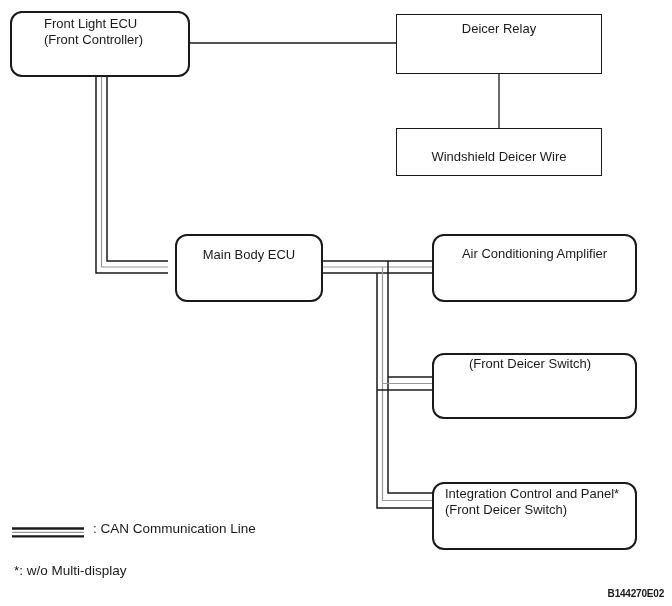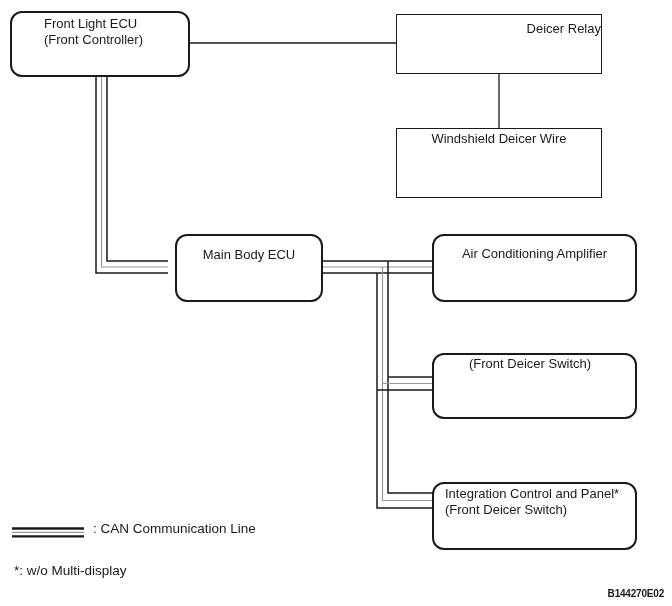--- a/index.html
+++ b/index.html
@@ -17,22 +17,22 @@
   #connectors .leg-mid{stroke:var(--can-mid,#999);stroke-width:1.2;}
 
   .box{
     position:absolute;z-index:1;background:var(--bg,#fff);box-sizing:border-box;
     font-size:13px;line-height:16px;color:var(--line,#1a1a1a);
   }
   .rounded{border:2.5px solid var(--line,#1a1a1a);border-radius:12px;}
   .rect{border:1.8px solid var(--line,#1a1a1a);}
 
   #b-front{left:10px;top:11px;width:180px;height:66px;padding:3px 0 0 32px;}
-  #b-relay{left:396px;top:14px;width:206px;height:60px;padding-top:6px;text-align:right;}
-  #b-wire{left:396px;top:128px;width:206px;height:70px;padding-top:2px;text-align:center;}
+  #b-relay{left:396px;top:14px;width:206px;height:60px;padding-top:6px;text-align:center;}
+  #b-wire{left:396px;top:128px;width:206px;height:48px;padding-top:20px;text-align:center;}
   #b-main{left:167px;top:234px;width:148px;height:68px;padding-top:11px;text-align:center;margin-left:8px;}
   #b-aircon{left:432px;top:234px;width:205px;height:68px;padding-top:10px;text-align:center;}
   #b-multi{left:432px;top:353px;width:205px;height:66px;padding:1px 0 0 35px;}
   #b-integration{left:432px;top:470px;width:205px;height:68px;padding:2px 0 0 11px;margin-top:12px;}
 
   .note{position:absolute;z-index:1;font-size:13.5px;line-height:16px;}
   #legend-label{left:93px;top:521px;}
   #footnote{left:14px;top:563px;}
   #figure-code{
     position:absolute;z-index:1;right:8px;top:588px;

